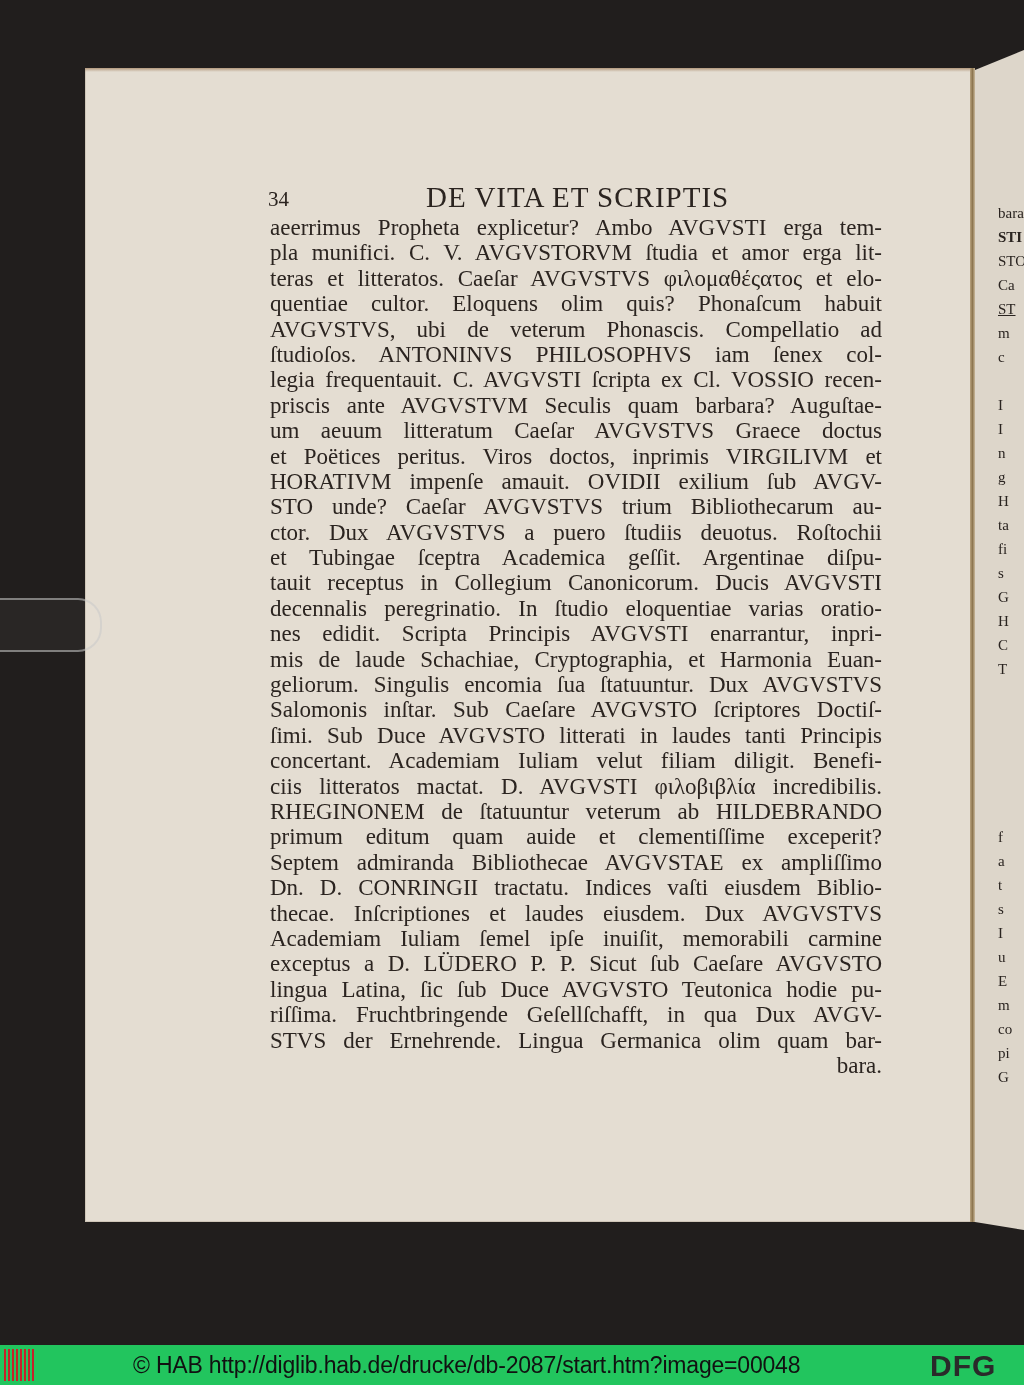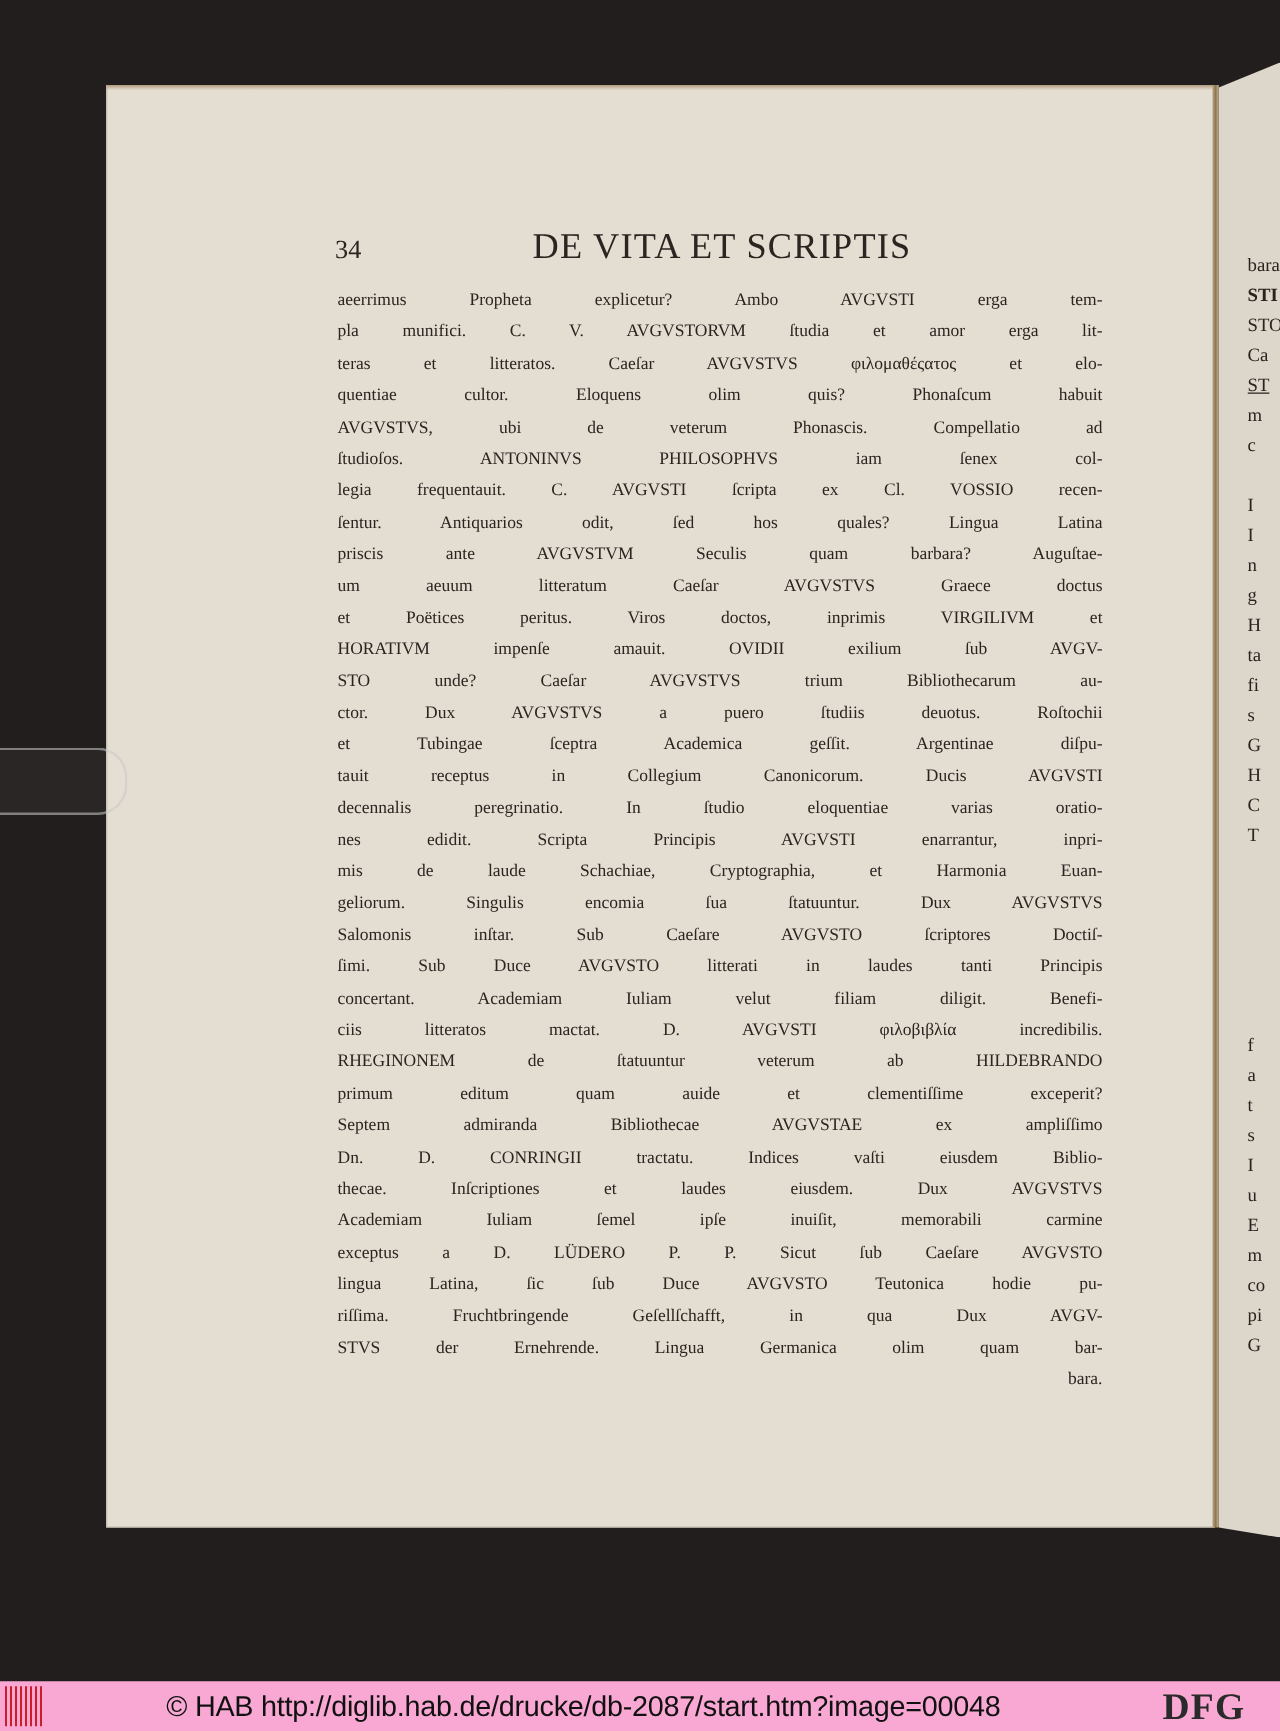--- a/index.html
+++ b/index.html
@@ -38,39 +38,39 @@
     border-radius:0 24px 24px 0;
     background:rgba(255,255,255,0.04);
   }
   .header {
     position:absolute; left:268px; top:181px; width:620px; height:30px;
     font-family:"Liberation Serif", serif; color:#2b2420;
   }
   .page-num { position:absolute; left:0; top:6px; font-size:21px; }
   .running-title { position:absolute; left:158px; top:0; font-size:29px; letter-spacing:1px; }
   .body-text {
-    position:absolute; left:270px; top:228px; width:612px;
-    font-family:"Liberation Serif", serif; font-size:14px; line-height:25.4px; color:#2b2420;
+    position:absolute; left:270px; top:215px; width:612px;
+    font-family:"Liberation Serif", serif; font-size:23px; line-height:25.4px; color:#2b2420;
   }
   .line { display:block; text-align:justify; text-align-last:justify; white-space:nowrap; height:25.4px; }
   .line.last { text-align-last:right; text-align:right; }
   .footer {
     position:absolute; left:0; top:1345px; width:1024px; height:40px;
-    background:#f9a8d4;
+    background:#22c55e;
   }
   .logo-left {
     position:absolute; left:4px; top:4px; width:32px; height:32px;
     background:repeating-linear-gradient(90deg,#c8202a 0 2px, transparent 2px 4px);
   }
   .copyright {
     position:absolute; left:133px; top:7px; font-family:"Liberation Sans", sans-serif;
     font-size:23px; color:#111; letter-spacing:-0.2px;
   }
   .dfg {
-    position:absolute; left:930px; top:4px; font-family:Liberation Serif, serif;
+    position:absolute; left:930px; top:4px; font-family:Liberation Sans, sans-serif;
     font-weight:bold; font-size:30px; color:#2a2a2a; letter-spacing:1px;
   }
 </style>
 </head>
 <body>
 
 <div class="scan"></div>
 <div class="next-page"></div>
 <div class="next-text" id="nextText">
     <div style="height: 24px;">bara.</div>
@@ -121,21 +121,20 @@
 </div>
 
 <div class="body-text" id="bodyText">
     <span class="line">aeerrimus Propheta explicetur? Ambo AVGVSTI erga tem-</span>
     <span class="line">pla munifici. C. V. AVGVSTORVM ſtudia et amor erga lit-</span>
     <span class="line">teras et litteratos. Caeſar AVGVSTVS φιλομαθέςατος et elo-</span>
     <span class="line">quentiae cultor. Eloquens olim quis? Phonaſcum habuit</span>
     <span class="line">AVGVSTVS, ubi de veterum Phonascis. Compellatio ad</span>
     <span class="line">ſtudioſos. ANTONINVS PHILOSOPHVS iam ſenex col-</span>
     <span class="line">legia frequentauit. C. AVGVSTI ſcripta ex Cl. VOSSIO recen-</span>
-    <span class="line">ſentur. Antiquarios odit, ſed hos quales? Lingua Latina</span>
     <span class="line">priscis ante AVGVSTVM Seculis quam barbara? Auguſtae-</span>
     <span class="line">um aeuum litteratum Caeſar AVGVSTVS Graece doctus</span>
     <span class="line">et Poëtices peritus. Viros doctos, inprimis VIRGILIVM et</span>
     <span class="line">HORATIVM impenſe amauit. OVIDII exilium ſub AVGV-</span>
     <span class="line">STO unde? Caeſar AVGVSTVS trium Bibliothecarum au-</span>
     <span class="line">ctor. Dux AVGVSTVS a puero ſtudiis deuotus. Roſtochii</span>
     <span class="line">et Tubingae ſceptra Academica geſſit. Argentinae diſpu-</span>
     <span class="line">tauit receptus in Collegium Canonicorum. Ducis AVGVSTI</span>
     <span class="line">decennalis peregrinatio. In ſtudio eloquentiae varias oratio-</span>
     <span class="line">nes edidit. Scripta Principis AVGVSTI enarrantur, inpri-</span>

